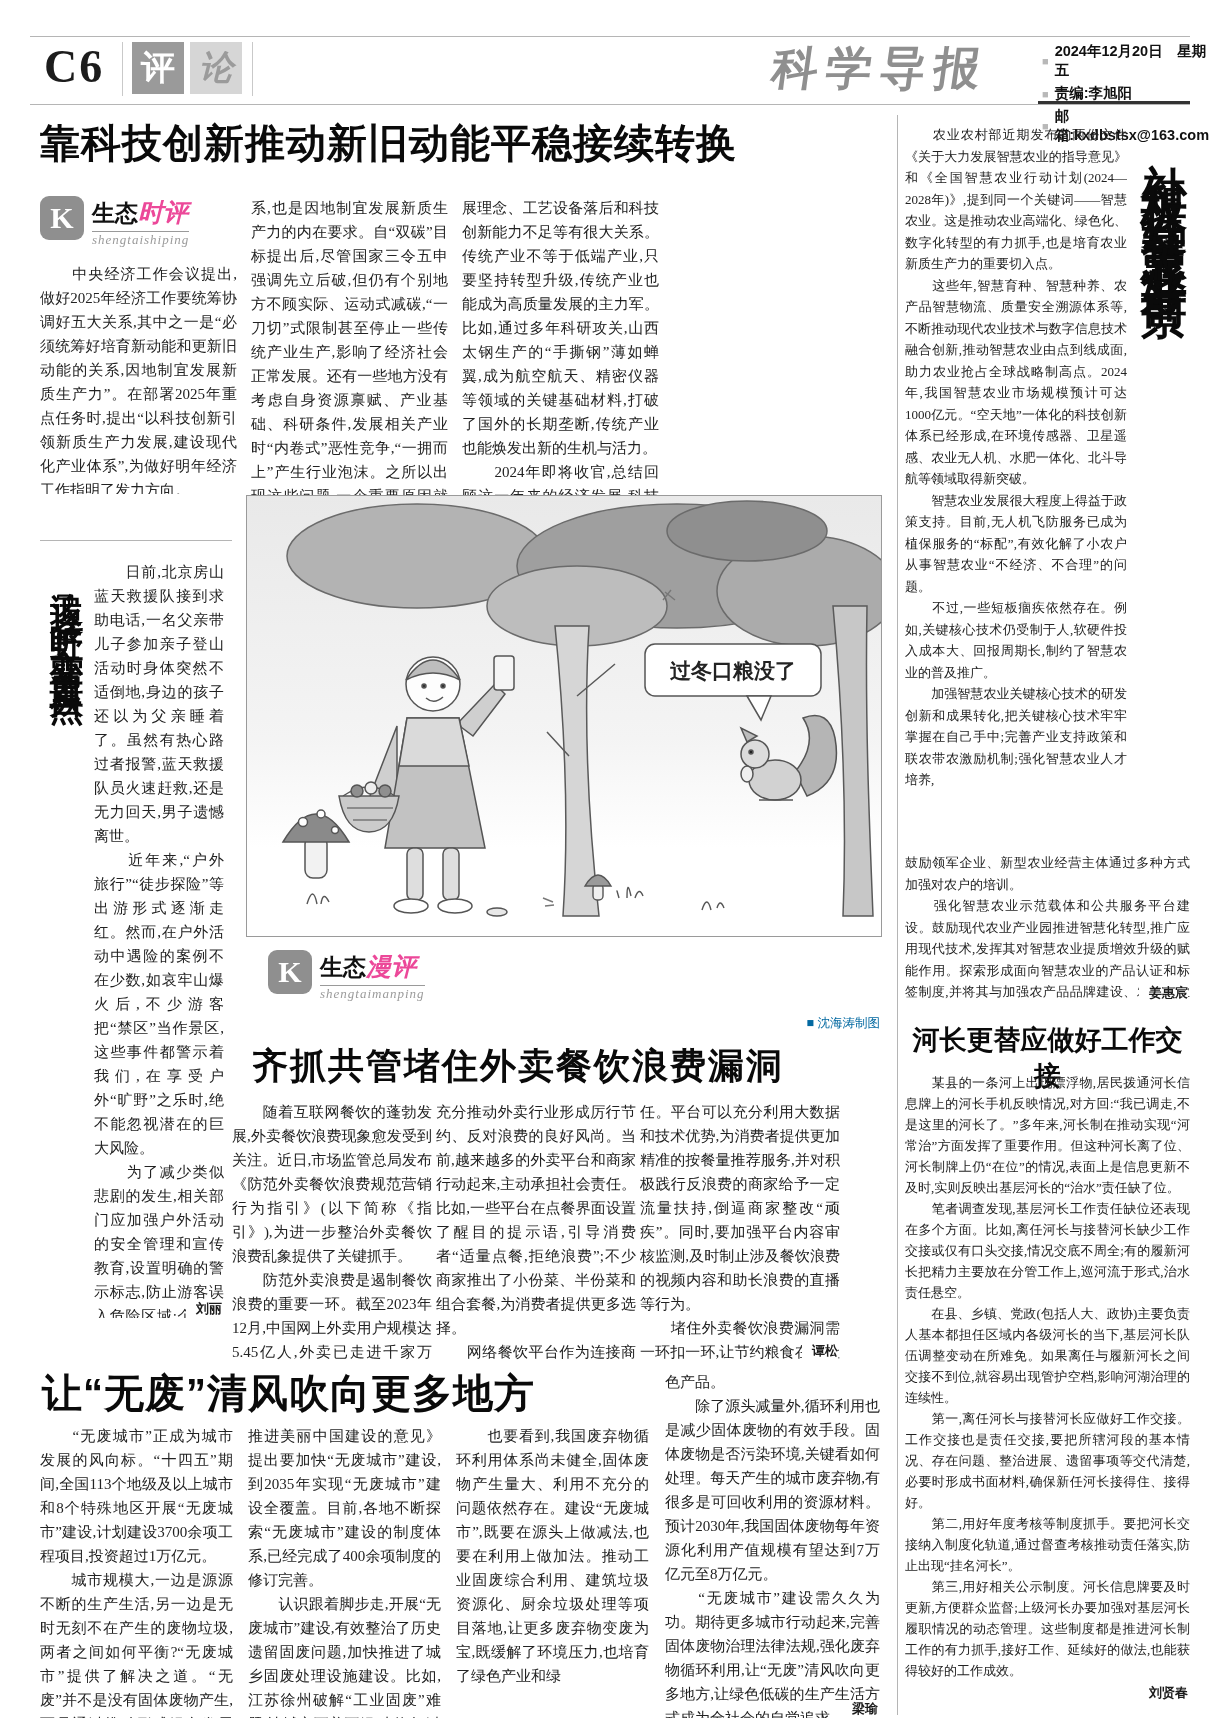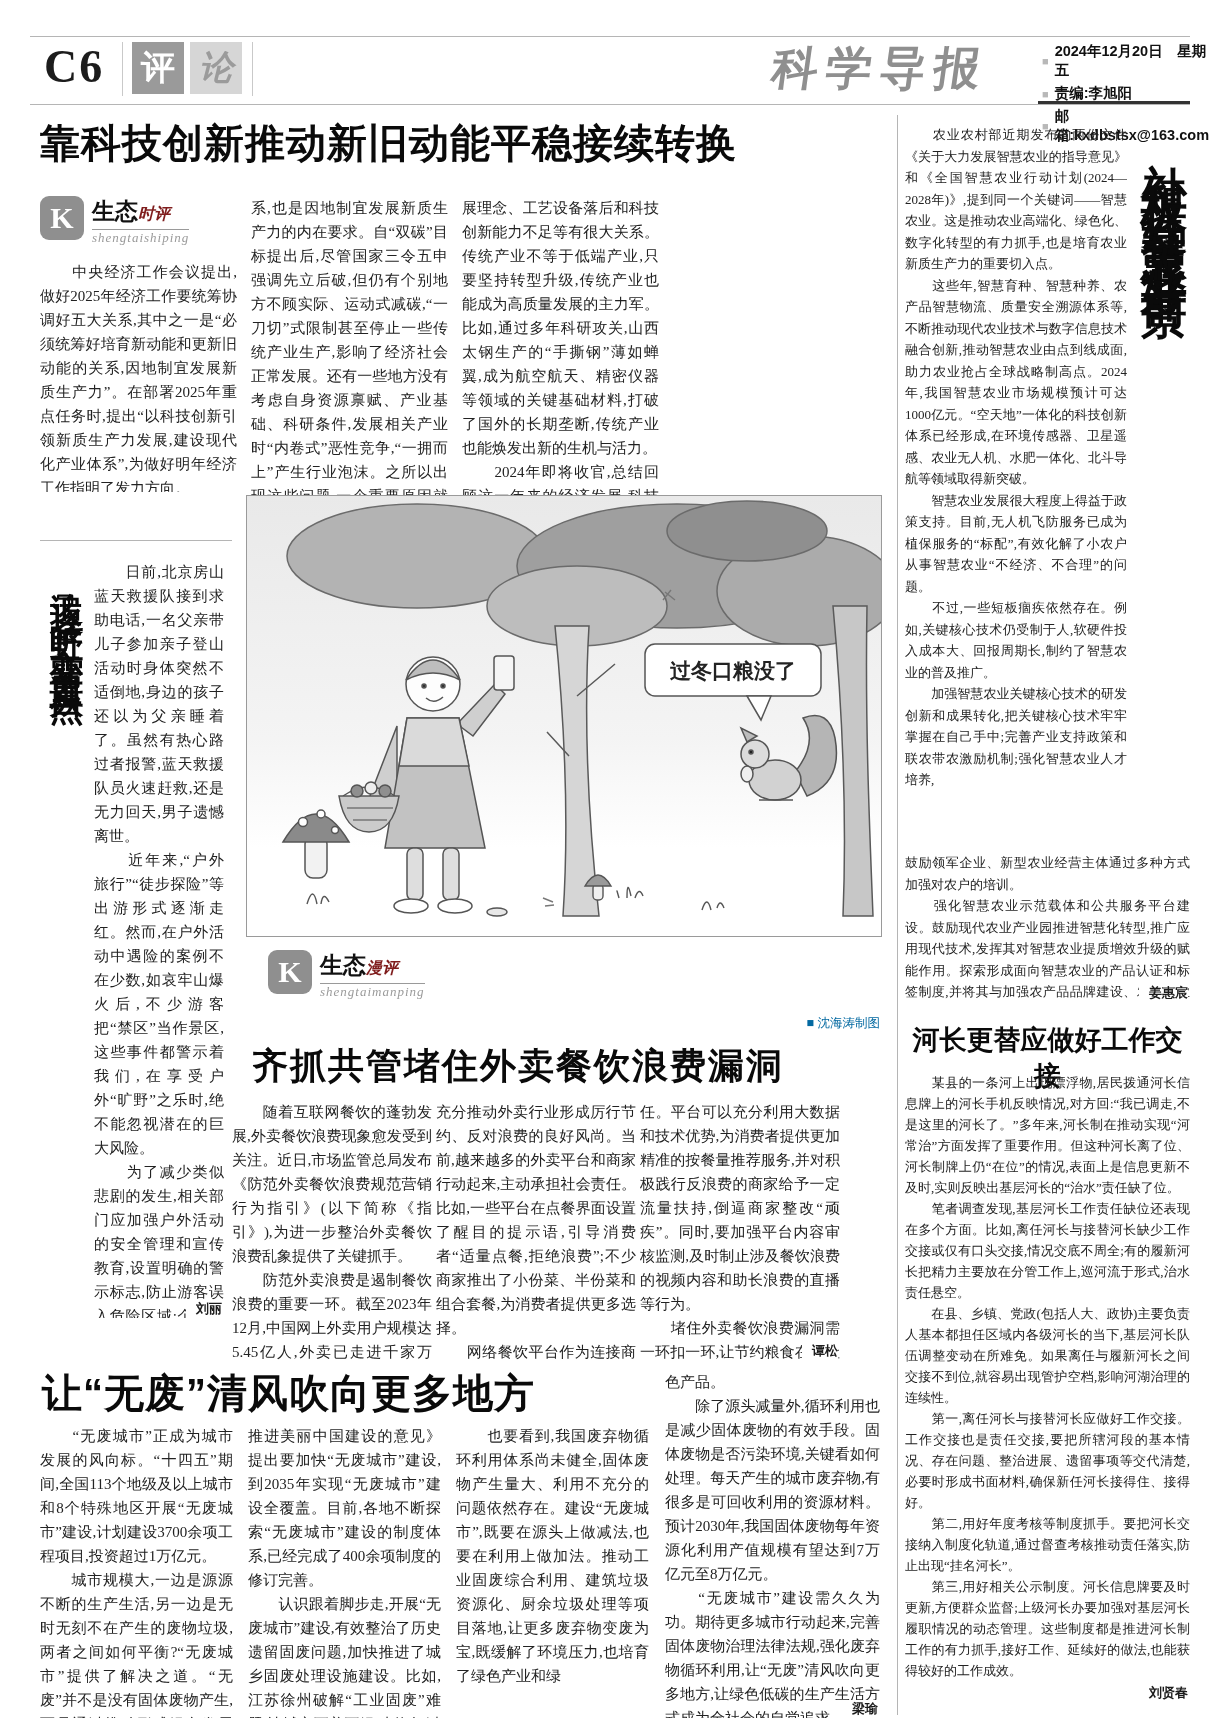--- a/index.html
+++ b/index.html
@@ -18,21 +18,21 @@
   .vline{width:1px;background:#c9c9c9;top:42px;height:54px;}
   #masthead{left:772px;top:38px;font-size:46px;font-weight:bold;color:#8f8f8f;letter-spacing:8px;transform:skewX(-8deg);font-family:"Liberation Serif",serif;}
   #dateblock{left:1042px;top:42px;font-size:14.5px;font-weight:bold;font-family:"Liberation Sans",sans-serif;color:#111;}
   #dateblock .row{margin-bottom:4px;display:flex;align-items:center;}
   #dateblock .bullet{color:#b8b8b8;font-size:11px;margin-right:6px;}
   
   .badge{display:flex;align-items:flex-start;gap:8px;}
   .badge .k{width:44px;height:44px;background:#8f8f8f;border-radius:9px;color:#fff;display:flex;align-items:center;justify-content:center;font-size:30px;font-weight:bold;font-family:"Liberation Serif",serif;}
   .badge .t{border-bottom:1px solid #9a9a9a;padding-bottom:2px;white-space:nowrap;}
   .badge .t .b1{font-size:23px;font-weight:bold;color:#111;font-family:"Liberation Sans",sans-serif;}
-  .badge .t .b2{font-size:16px;color:#7f1d1d;font-style:italic;font-weight:bold;}
+  .badge .t .b2{font-size:25px;color:#ec4899;font-style:italic;font-weight:bold;}
   .badge .py{font-size:13px;color:#9a9a9a;font-style:italic;letter-spacing:1px;}
   
   .vhead{writing-mode:vertical-rl;text-orientation:mixed;font-family:"Liberation Sans",sans-serif;font-weight:900;color:#0a0a0a;}
   
   #cartoonbox{left:246px;top:495px;width:634px;height:440px;border:1px solid #9a9a9a;
     background:linear-gradient(180deg,#e9e9e9 0%,#f4f4f4 55%,#ffffff 80%);}
   #caption{left:455px;top:944px;width:425px;height:100px;font-size:13px;line-height:24px;text-align:justify;color:#222;
     background:repeating-linear-gradient(180deg,transparent 0px,transparent 23px,#b9b9b9 23px,#b9b9b9 24px);}
   #credit{left:770px;top:1015px;width:110px;text-align:right;font-size:12.5px;color:#0369a1;font-family:"Liberation Sans",sans-serif;}
 </style>

